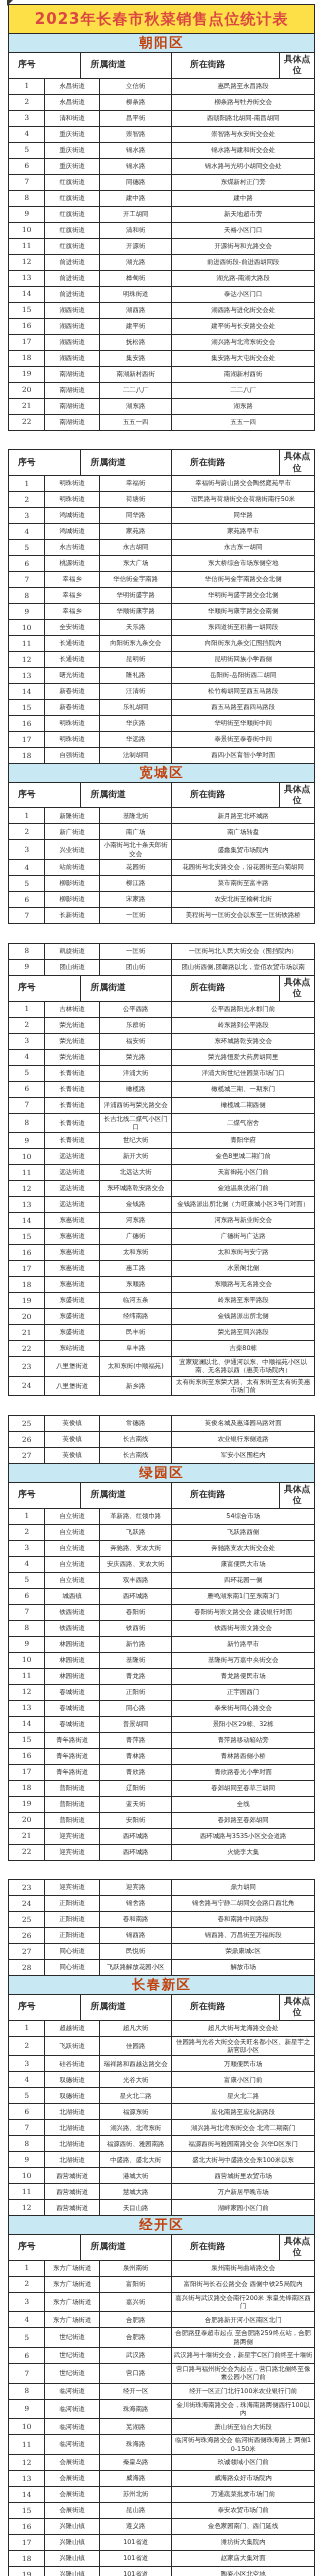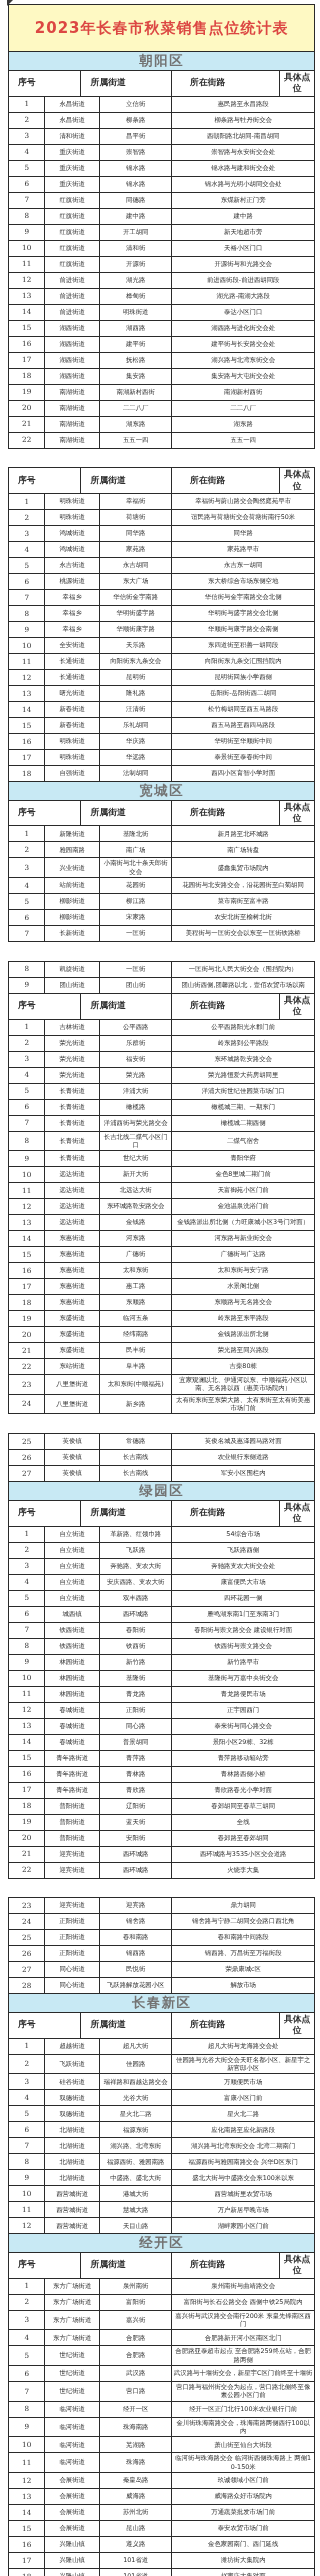--- a/index.html
+++ b/index.html
@@ -7,32 +7,32 @@
     width:321px;min-height:3339px;background:#ffffff;
     font-family:"DejaVu Sans","Liberation Sans",sans-serif;
     color:#2e2e2e;position:relative;
   }
   .corner-fold{
     position:absolute;left:6.7px;top:0;width:0;height:0;
     border-top:6.7px solid #3a3a3a;border-right:6.7px solid transparent;
   }
   .doc{position:absolute;left:8.2px;top:4.1px;width:307px;}
   .title-bar{
-    box-sizing:border-box;width:100%;height:48px;
-    background:#fef9c3;border:1px solid #2a2a2a;
+    box-sizing:border-box;width:100%;height:30px;
+    background:#fde047;border:1px solid #2a2a2a;
     display:flex;align-items:center;justify-content:center;
     font-size:15px;font-weight:bold;color:#DC4743;
     letter-spacing:1px;
   }
   section{display:block;}
   .sec-header{
     box-sizing:border-box;height:19.6px;margin-top:-1px;
     background:#C8E9F4;border:1px solid #2a2a2a;
     display:flex;align-items:center;justify-content:center;
-    font-size:13.4px;font-weight:bold;color:#737373;letter-spacing:1.5px;
+    font-size:13.4px;font-weight:bold;color:#c2410c;letter-spacing:1.5px;
   }
   .col-head,.row{
     box-sizing:border-box;display:flex;margin-top:-1px;
     border:1px solid #2a2a2a;background:#fff;
   }
   .col-head{min-height:21.6px;font-weight:bold;font-size:8.8px;gap:36px;}
   .row{min-height:17px;font-size:6.4px;}
   .c{
     box-sizing:border-box;display:flex;align-items:center;justify-content:center;
     text-align:center;padding:1px 1.5px;line-height:1.3;
@@ -366,21 +366,21 @@
     <div class="rows">
   <div class="row">
     <div class="c c1">1</div>
     <div class="c c2">新隆街道</div>
     <div class="c c3">基隆北街</div>
     <div class="c c4">新月路至北环城路</div>
   </div>
 
   <div class="row">
     <div class="c c1">2</div>
-    <div class="c c2">雅园南路</div>
+    <div class="c c2">新广街道</div>
     <div class="c c3">南广场</div>
     <div class="c c4">南广场转盘</div>
   </div>
 
   <div class="row">
     <div class="c c1">3</div>
     <div class="c c2">兴业街道</div>
     <div class="c c3">小南街与北十条天郎街交会</div>
     <div class="c c4">盛鑫集贸市场院内</div>
   </div>

